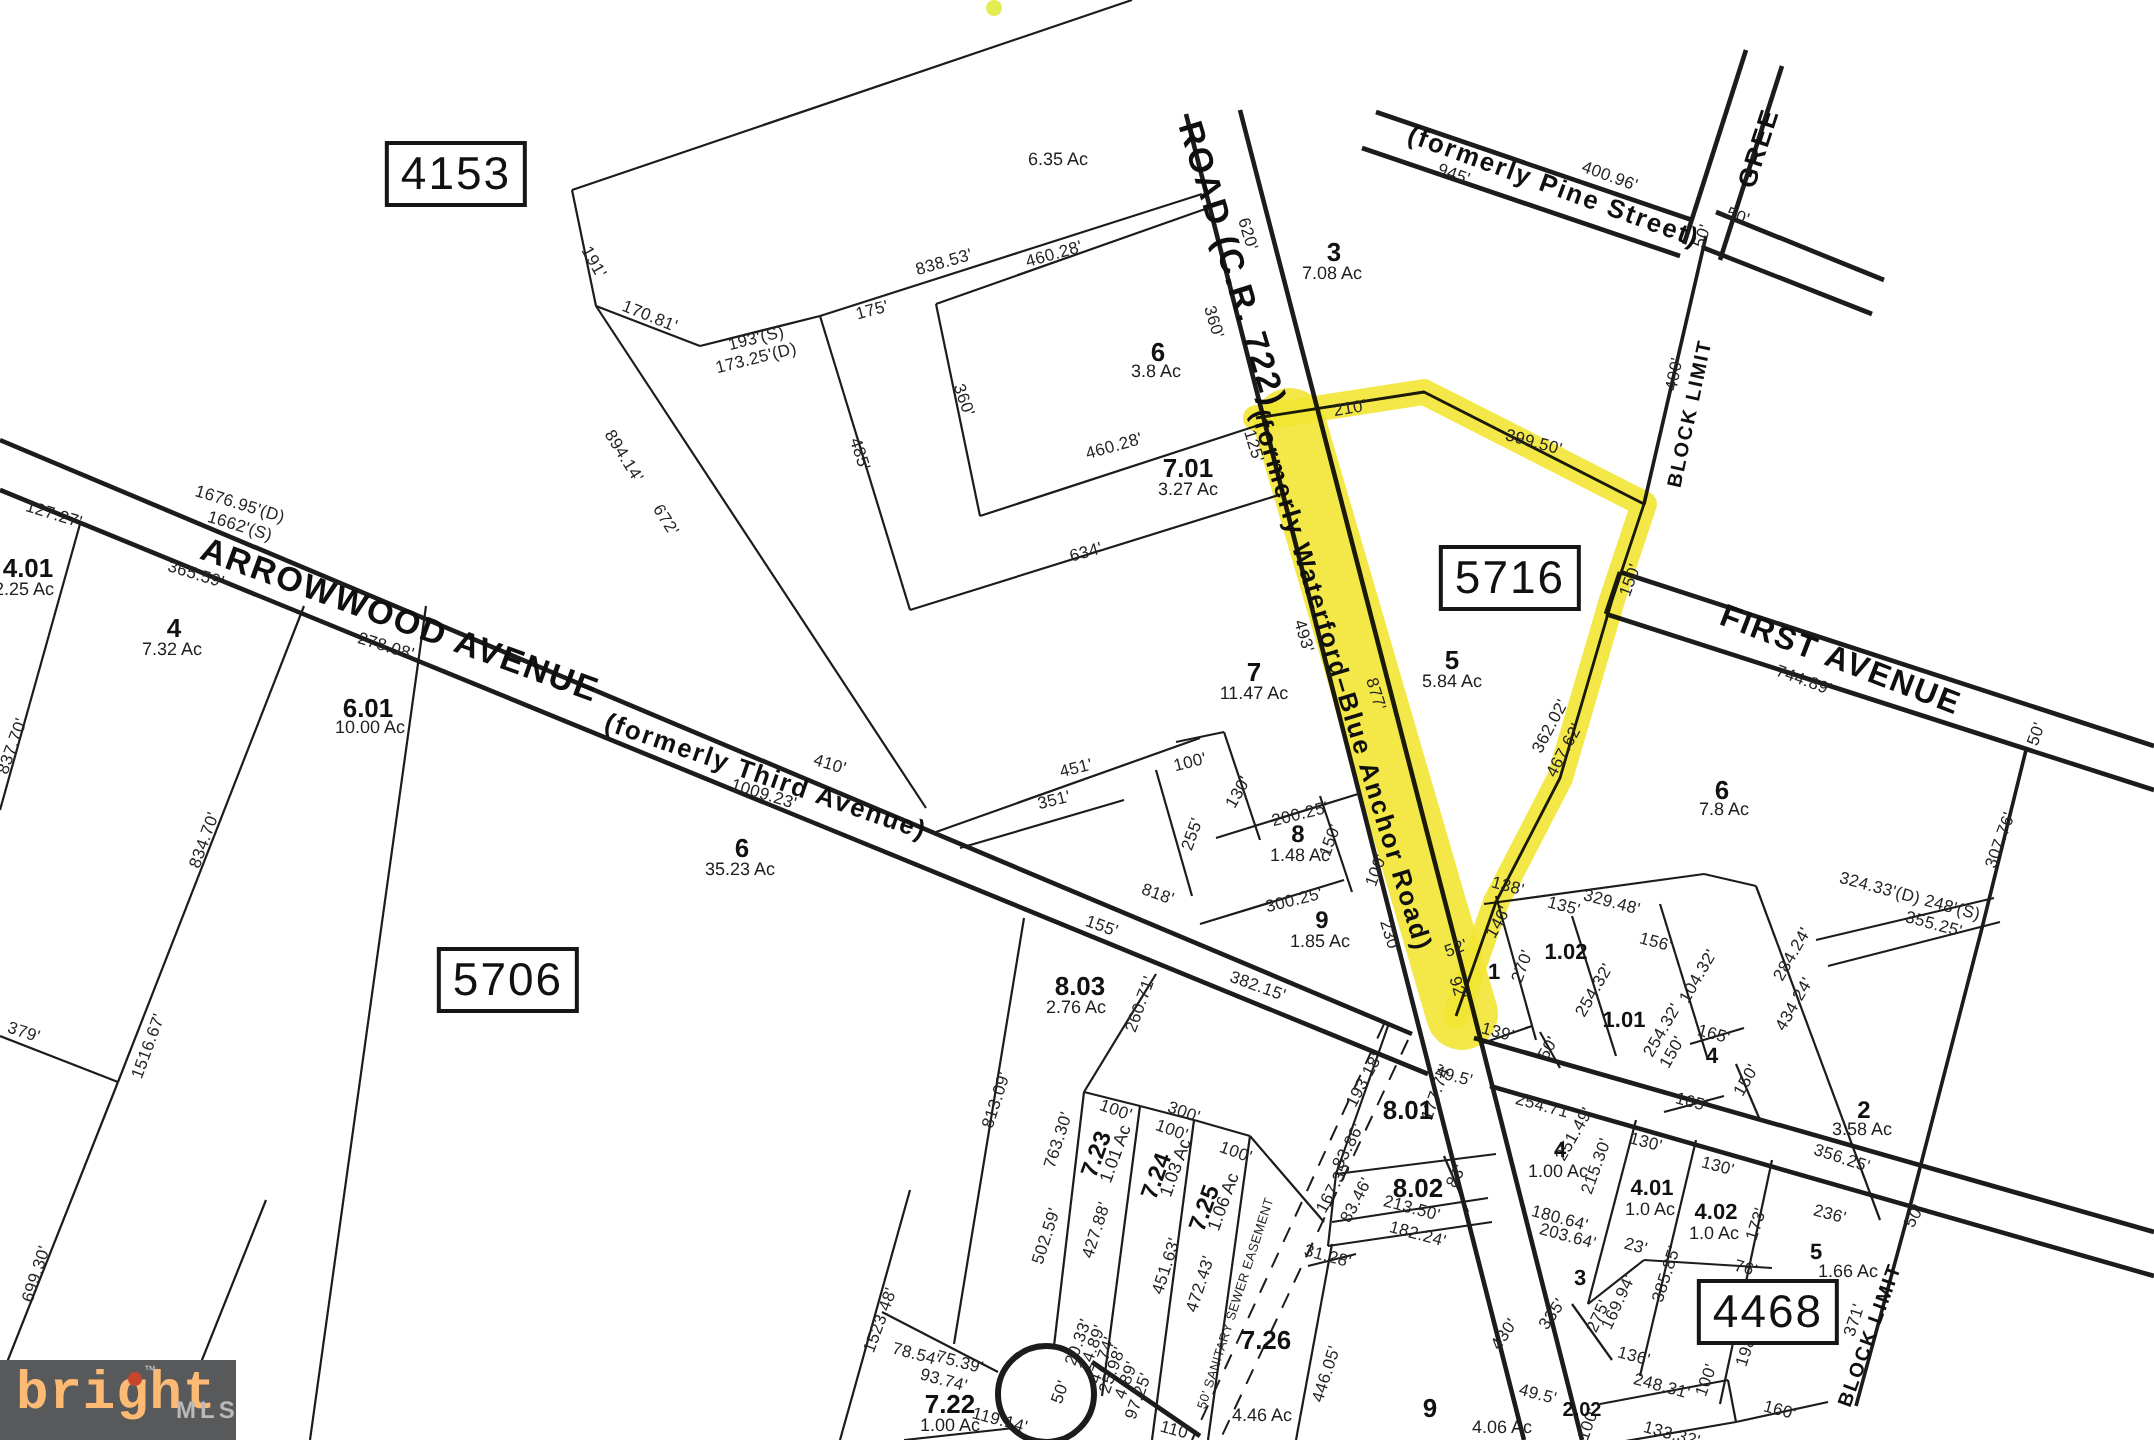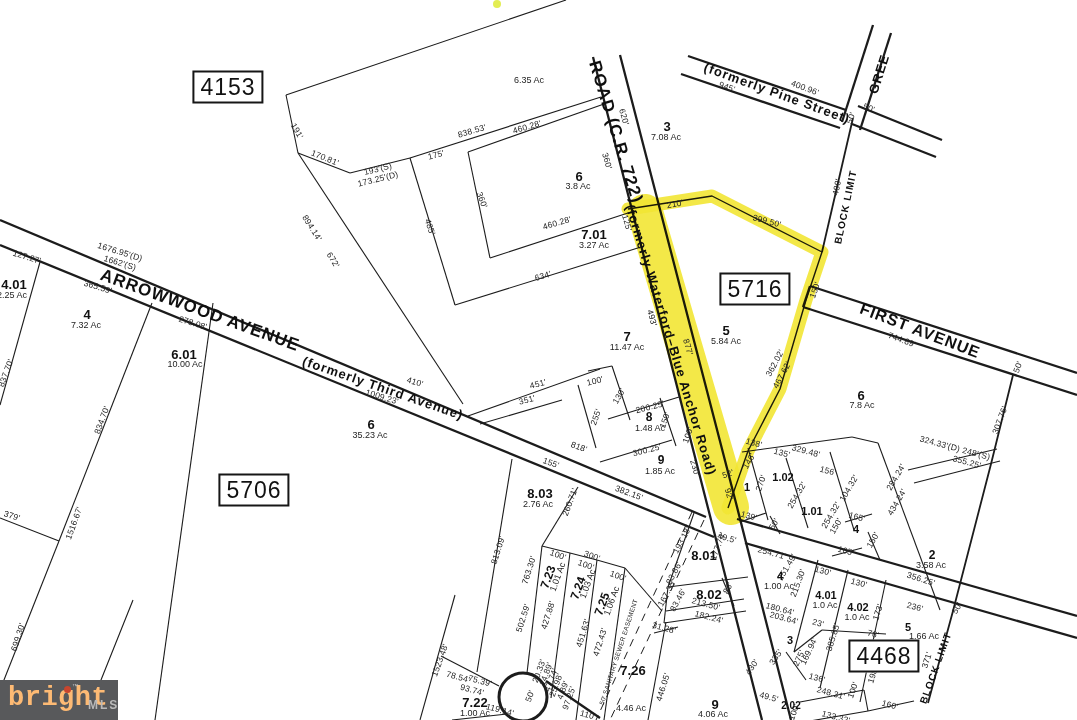--- a/index.html
+++ b/index.html
@@ -301,21 +301,21 @@
       <div class="lbl ac" style="left: 558px; top: 577px; --r: -70deg;">1.01 Ac</div>
       <div class="lbl lot" style="left: 578px; top: 588px; --r: -70deg; font-size: 12px;">7.24</div>
       <div class="lbl ac" style="left: 588px; top: 584px; --r: -70deg;">1.03 Ac</div>
       <div class="lbl lot" style="left: 602px; top: 604px; --r: -70deg; font-size: 12px;">7.25</div>
       <div class="lbl ac" style="left: 612px; top: 601px; --r: -70deg;">1.06 Ac</div>
       <div class="lbl lot" style="left: 633px; top: 670px; --r: 0deg; font-size: 13px;">7.26</div>
       <div class="lbl ac" style="left: 631px; top: 680px; margin-top: 28px; --r: 0deg;">4.46 Ac</div>
       <div class="lbl lot" style="left: 475px; top: 702px; --r: 0deg; font-size: 13px;">7.22</div>
       <div class="lbl ac" style="left: 475px; top: 713px; --r: 0deg;">1.00 Ac</div>
       <div class="lbl lot" style="left: 715px; top: 704px; --r: 0deg; font-size: 13px;">9</div>
-      <div class="lbl ac" style="left: 713px; top: 714px; --r: 0deg;">4.06 Ac</div>
+      <div class="lbl ac" style="left: 751px; top: 714px; --r: 0deg;">4.06 Ac</div>
       <div class="lbl lot" style="left: 747px; top: 487px; --r: 0deg; font-size: 11px;">1</div>
       <div class="lbl lot" style="left: 783px; top: 477px; --r: 0deg; font-size: 11px;">1.02</div>
       <div class="lbl lot" style="left: 812px; top: 511px; --r: 0deg; font-size: 11px;">1.01</div>
       <div class="lbl lot" style="left: 856px; top: 529px; --r: 0deg; font-size: 11px;">4</div>
       <div class="lbl lot" style="left: 932px; top: 555px; --r: 0deg; font-size: 12px;">2</div>
       <div class="lbl ac" style="left: 931px; top: 565px; --r: 0deg;">3.58 Ac</div>
       <div class="lbl lot" style="left: 780px; top: 576px; --r: 0deg; font-size: 11px;">4</div>
       <div class="lbl ac" style="left: 779px; top: 586px; --r: 0deg;">1.00 Ac</div>
       <div class="lbl lot" style="left: 826px; top: 595px; --r: 0deg; font-size: 11px;">4.01</div>
       <div class="lbl ac" style="left: 825px; top: 605px; --r: 0deg;">1.0 Ac</div>

